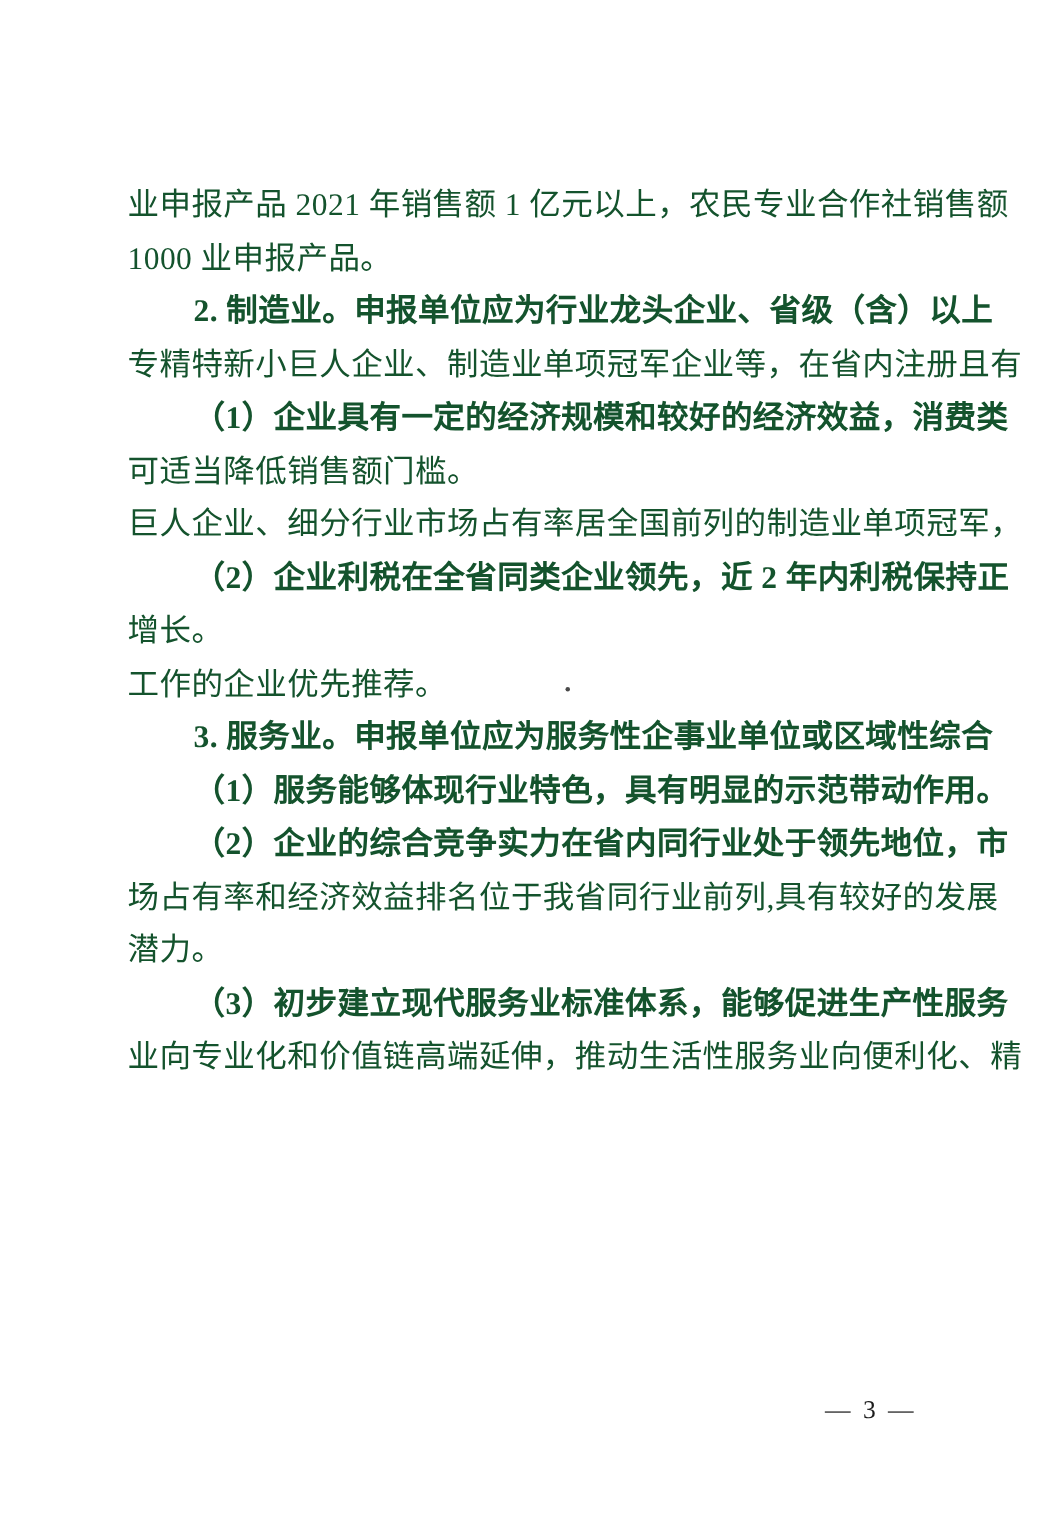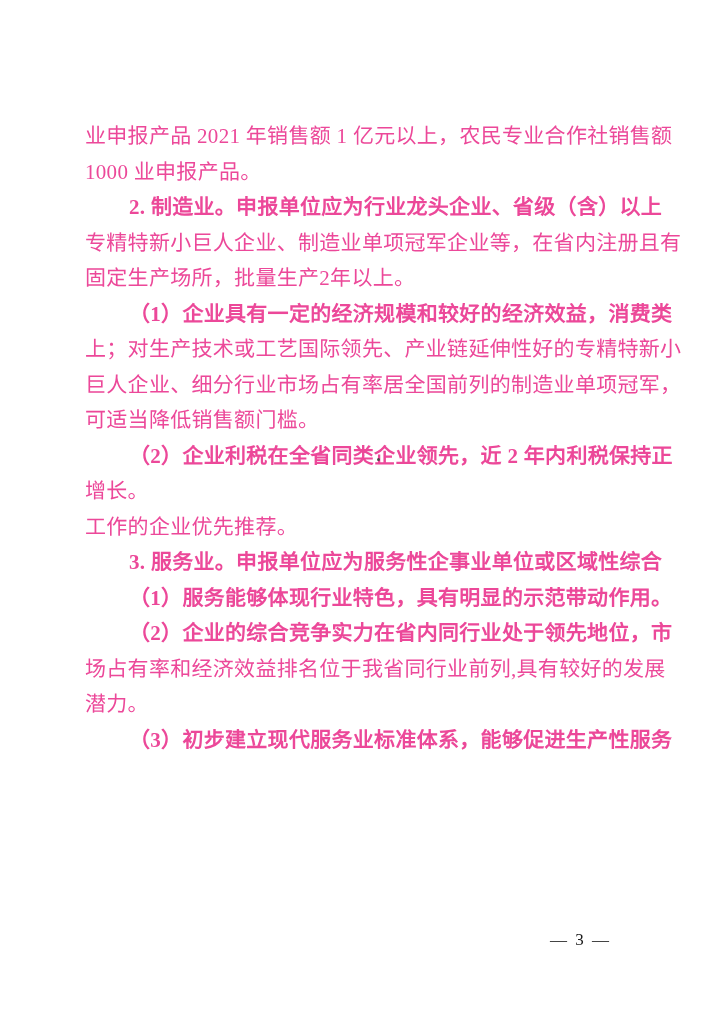--- a/index.html
+++ b/index.html
@@ -25,21 +25,21 @@
     top: 119px;
     width: 552px;
     color: #1c1c1c;
   }
   .line {
     height: 35.5px;
     line-height: 35.5px;
     font-size: 21px;
     letter-spacing: 0.3px;
     white-space: nowrap;
-    color: #ec4899;
+    color: #14532d;
   }
   .line.indent {
     padding-left: 44px;
     font-weight: bold;
   }
   .speck {
     position: absolute;
     left: 377px;
     top: 458px;
     width: 3px;
@@ -61,31 +61,30 @@
 </head>
 <body style="background: rgb(255, 255, 255);">
 
 <div class="page">
   <main class="content" style="color: rgb(28, 28, 28);">
     <div>
         <div class="line">业申报产品 2021 年销售额 1 亿元以上，农民专业合作社销售额</div>
         <div class="line">1000 业申报产品。</div>
         <div class="line indent">2. 制造业。申报单位应为行业龙头企业、省级（含）以上</div>
         <div class="line">专精特新小巨人企业、制造业单项冠军企业等，在省内注册且有</div>
-        <div class="line">固定生产场所，批量生产2年以上。</div>
         <div class="line indent">（1）企业具有一定的经济规模和较好的经济效益，消费类</div>
-        <div class="line">上；对生产技术或工艺国际领先、产业链延伸性好的专精特新小</div>
+        <div class="line">可适当降低销售额门槛。</div>
         <div class="line">巨人企业、细分行业市场占有率居全国前列的制造业单项冠军，</div>
-        <div class="line">可适当降低销售额门槛。</div>
         <div class="line indent">（2）企业利税在全省同类企业领先，近 2 年内利税保持正</div>
         <div class="line">增长。</div>
         <div class="line">工作的企业优先推荐。</div>
         <div class="line indent">3. 服务业。申报单位应为服务性企事业单位或区域性综合</div>
         <div class="line indent">（1）服务能够体现行业特色，具有明显的示范带动作用。</div>
         <div class="line indent">（2）企业的综合竞争实力在省内同行业处于领先地位，市</div>
         <div class="line">场占有率和经济效益排名位于我省同行业前列,具有较好的发展</div>
         <div class="line">潜力。</div>
         <div class="line indent">（3）初步建立现代服务业标准体系，能够促进生产性服务</div>
+        <div class="line">业向专业化和价值链高端延伸，推动生活性服务业向便利化、精</div>
       </div>
   </main>
   <span class="speck"></span>
   <div class="footer">— 3 —</div>
 </div>
 
 </body></html>

